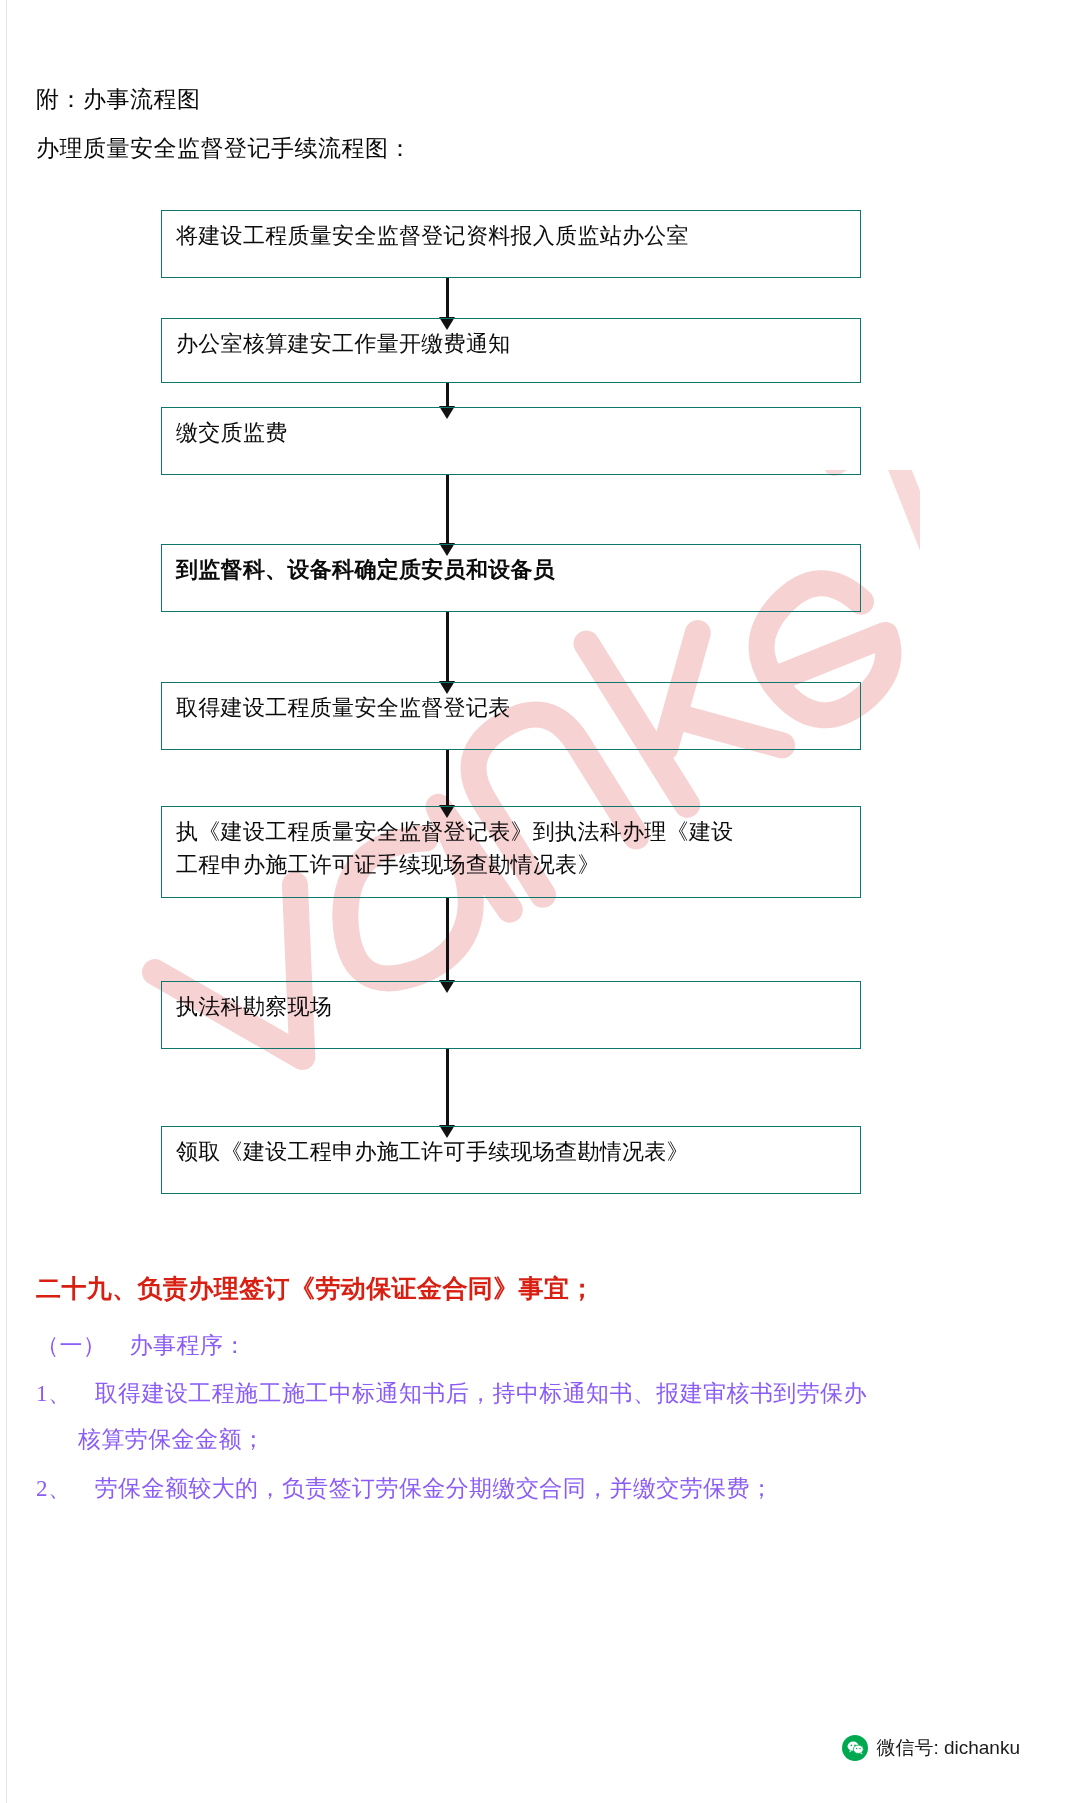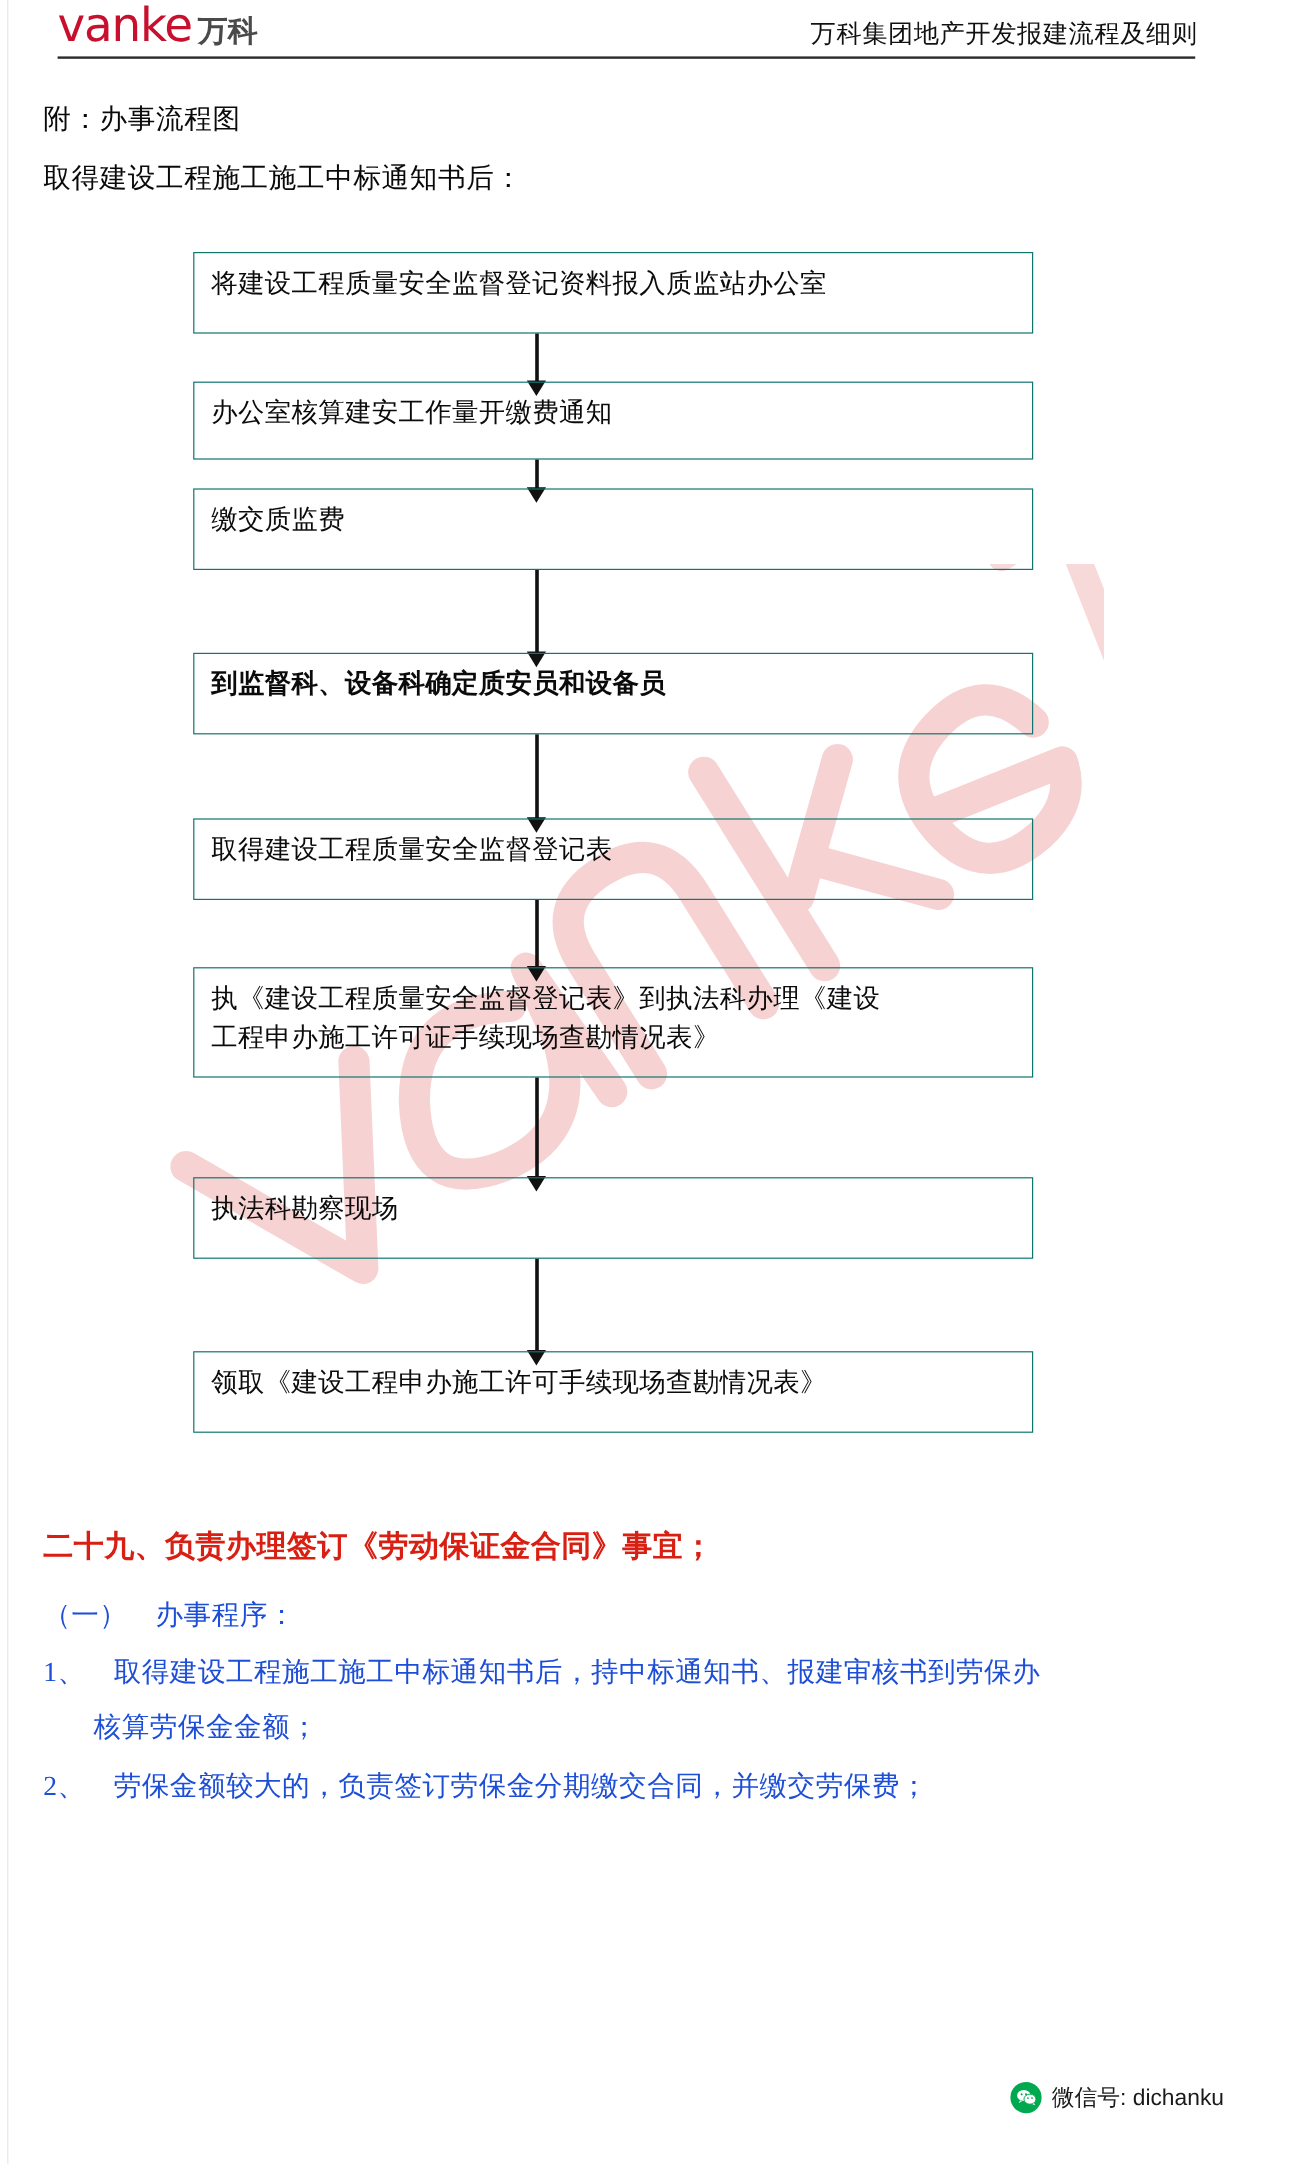--- a/index.html
+++ b/index.html
@@ -146,21 +146,21 @@
     border-right: 8.5px solid transparent;
     border-top: 13px solid #111;
   }
 
   
   .sec {
     position: absolute;
     z-index: 3;
     font-size: 23px;
     letter-spacing: 0.4px;
-    color: #1d4ed8;
+    color: #8b5cf6;
     white-space: nowrap;
   }
   .sec-heading {
     left: 36px;
     top: 1272px;
     color: #d81f12;
     font-weight: 700;
     font-size: 25px;
   }
   .sec-sub { left: 36px; top: 1330px; }
@@ -209,31 +209,23 @@
         <path d="M430 440 L430 330 q0 -55 55 -55 q55 0 55 55 L540 440"></path>
         <path d="M600 250 L600 440 M700 300 L612 380 M640 362 L712 440"></path>
         <path d="M855 360 q-15 -55 -70 -40 q-55 15 -45 75 q10 58 70 48 q40 -8 48 -42 l-112 -20"></path>
       </g>
       <g transform="rotate(-32 430 340)" fill="none" stroke="#f7d2d2" stroke-width="22" stroke-linecap="round" stroke-linejoin="round" opacity="0.85">
         <path d="M905 230 L1040 230 M965 230 L930 420 M905 420 L1010 420 L1010 330"></path>
       </g>
     </svg>
   </div>
 
-  <div class="header">
-    <div class="logo">
-      <span class="logo-word" style="color:#c8102e">vanke</span>
-      <span class="logo-cn">万科</span>
-    </div>
-    <div class="header-title">万科集团地产开发报建流程及细则</div>
-    <div class="header-rule"></div>
-  </div>
 
   <div class="intro intro-1">附：办事流程图</div>
-  <div class="intro intro-2">取得建设工程施工施工中标通知书后：</div>
+  <div class="intro intro-2">办理质量安全监督登记手续流程图：</div>
 
   <div class="flow">
 
     <div class="fbox" style="top:210px;height:68px;">
       <div class="ftext">将建设工程质量安全监督登记资料报入质监站办公室</div>
     </div>
     <div class="arrow" style="top:278px;height:40px;"></div>
 
     <div class="fbox" style="top:318px;height:65px;">
       <div class="ftext">办公室核算建安工作量开缴费通知</div>

